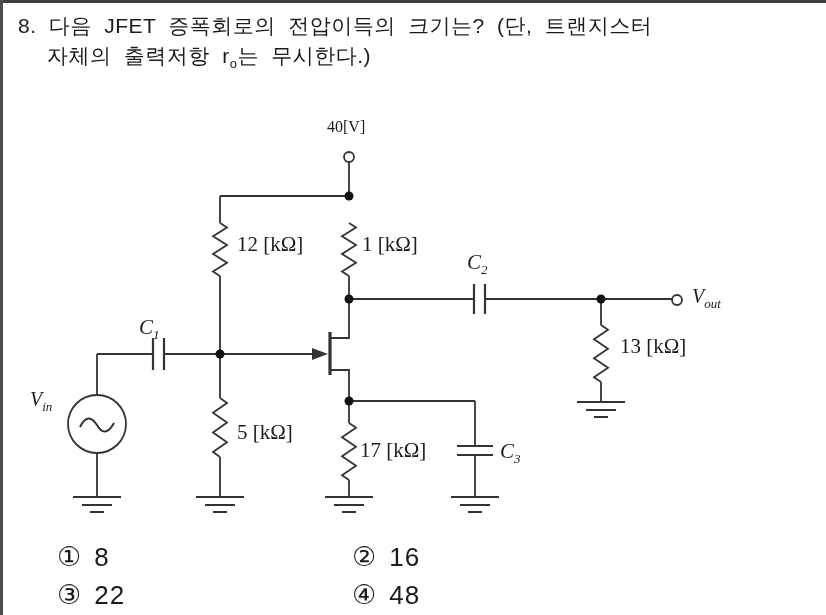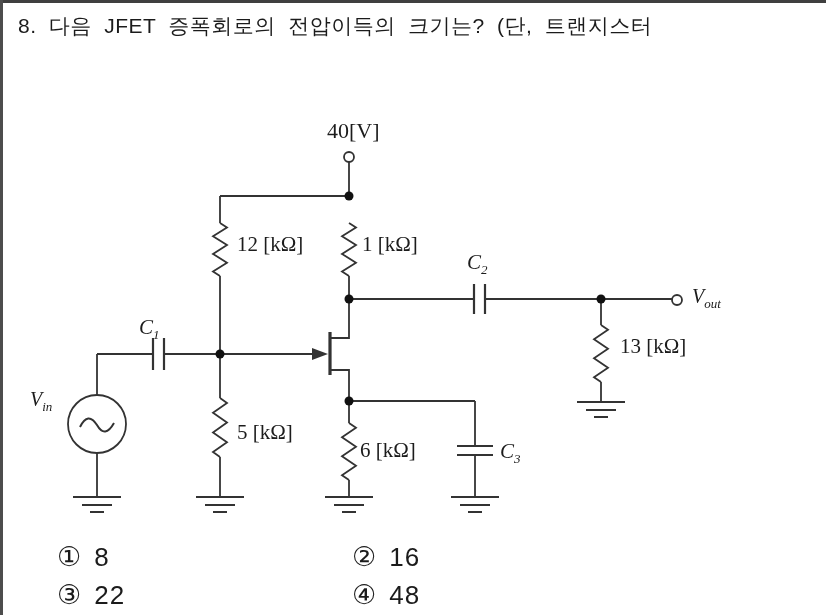--- a/index.html
+++ b/index.html
@@ -34,20 +34,23 @@
 <body>
 
 <div class="page">
 
   <div class="border-top"></div>
   <div class="border-left"></div>
 
   <div class="qline" style="left:18px;top:12px">
     <span>8.</span>
     <span>다음 JFET 증폭회로의 전압이득의 크기는? (단, 트랜지스터</span>
+  </div>
+  <div class="qline" style="left:47px;top:42px">
+    <span>자체의 출력저항 r</span><sub>o</sub><span>는 무시한다.)</span>
   </div>
 
   <svg class="circuit" width="826" height="615" viewBox="0 0 826 615">
     <g stroke="#333" stroke-width="1.8" fill="none">
 
       <circle cx="349" cy="157" r="5" fill="#fff"></circle>
       <path d="M349,162 V196 M220,196 H349 M220,196 V223"></path>
 
       <polyline points="220,223 227,227.4 213,236.3 227,245.1 213,253.9 227,262.8 213,271.6 220,276"></polyline>
       <path d="M220,276 V354"></path>
@@ -101,26 +104,26 @@
       <g fill="#111" stroke="none">
         <circle cx="349" cy="196" r="4.5"></circle>
         <circle cx="349" cy="299" r="4.5"></circle>
         <circle cx="220" cy="354" r="4.5"></circle>
         <circle cx="349" cy="401" r="4.5"></circle>
         <circle cx="601" cy="299" r="4.5"></circle>
       </g>
     </g>
   </svg>
 
-  <div class="lbl" style="left:327px;top:118px;font-size:22px">40[V]</div>
+  <div class="lbl" style="left:327px;top:118px;font-size:16px">40[V]</div>
 
   <div class="lbl" style="left:237px;top:232px">12 [kΩ]</div>
   <div class="lbl" style="left:362px;top:232px">1 [kΩ]</div>
   <div class="lbl" style="left:237px;top:420px">5 [kΩ]</div>
-  <div class="lbl" style="left:360px;top:438px">6 [kΩ]</div>
+  <div class="lbl" style="left:360px;top:438px">17 [kΩ]</div>
   <div class="lbl" style="left:620px;top:334px">13 [kΩ]</div>
 
   <div class="lbl" style="left:139px;top:315px">
     <span class="it">C</span><sub>1</sub>
   </div>
   <div class="lbl" style="left:467px;top:250px">
     <span class="it">C</span><sub>2</sub>
   </div>
   <div class="lbl" style="left:500px;top:439px">
     <span class="it">C</span><sub>3</sub>

